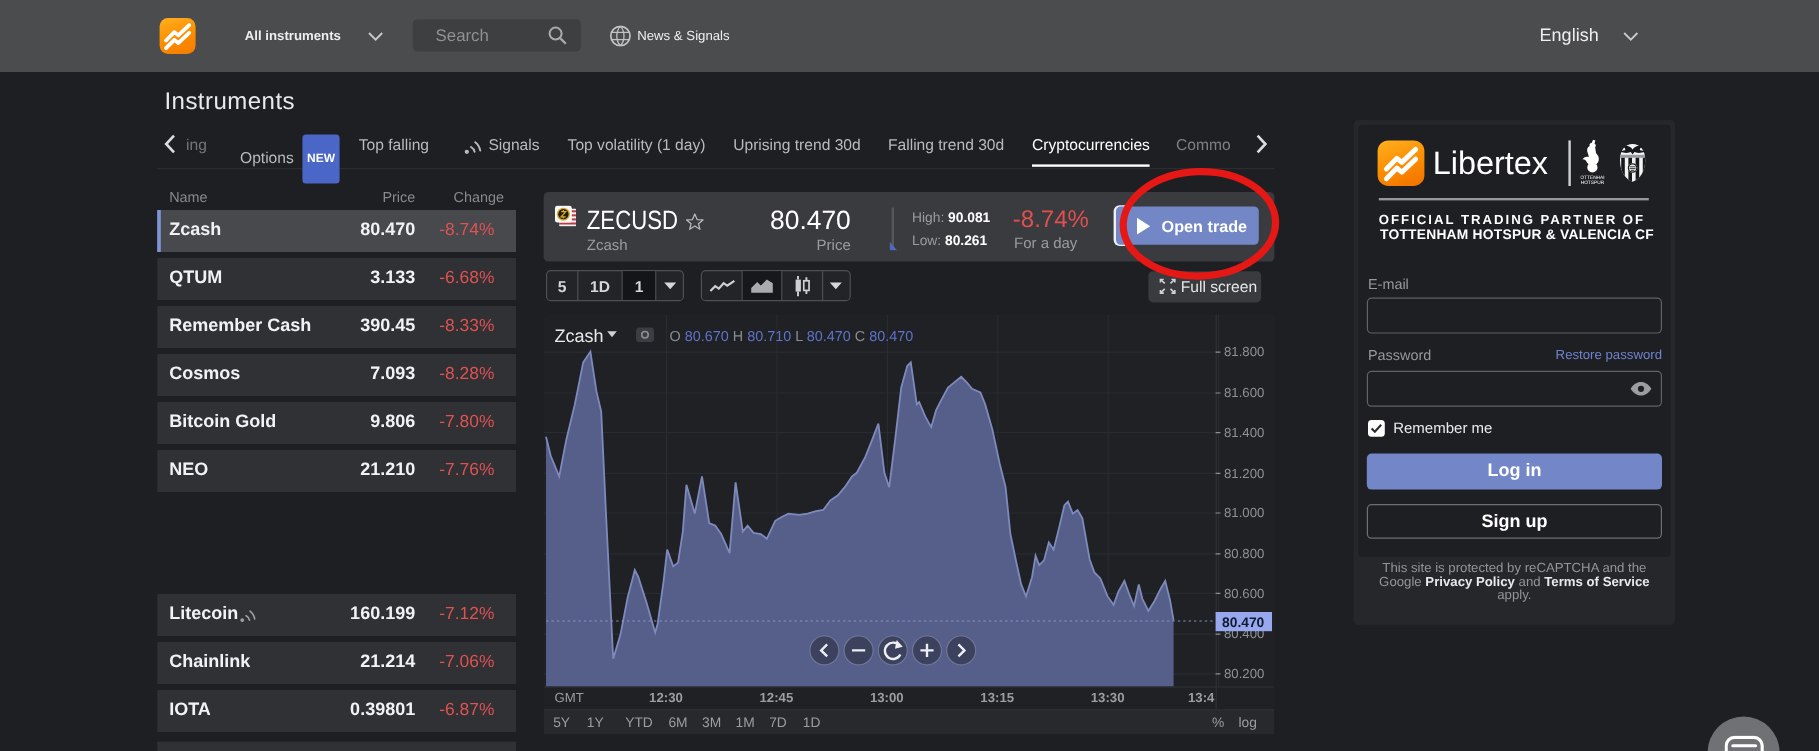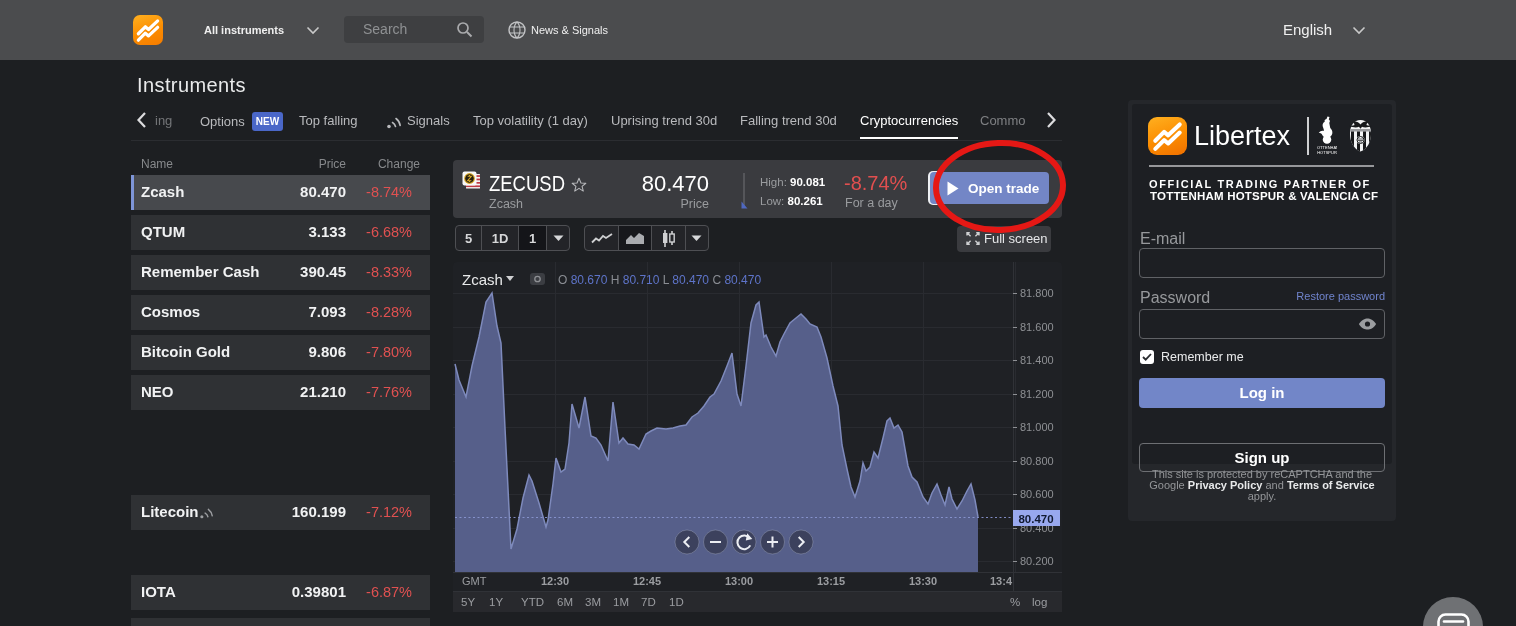--- a/index.html
+++ b/index.html
@@ -10,21 +10,21 @@
 
 #topbar { left:0; top:0; width:1516px; height:60px; background:#4b4c4e; }
 #logo { left:133px; top:15px; width:30px; height:30px; border-radius:7px; background:linear-gradient(160deg,#ffb020 0%,#fb8c00 55%,#f57c00 100%); }
 .topitem { color:#efefef; font-size:11px; font-weight:600; line-height:60px; }
 #searchbox { left:344px; top:16px; width:140px; height:27px; background:#3e3f41; border-radius:4px; color:#8f9193; font-size:14px; font-weight:400; line-height:27px; padding-left:19px; }
 
 
 #instr-title { left:137px; top:74px; color:#e9eaeb; font-size:20px; font-weight:400; letter-spacing:0.4px; }
 #tabs { left:131px; top:104px; width:931px; height:37px; border-bottom:1px solid #2b2d31; }
 .tab { position:absolute; top:9px; color:#b9babd; font-size:13px; font-weight:500; white-space:nowrap; }
-.newbadge { display:inline-block; background:#4a67c8; color:#fff; font-size:10px; font-weight:700; border-radius:3px; padding:4px 4px; margin-left:7px; position:relative; top:-1px; }
+.newbadge { display:inline-block; background:#4a67c8; color:#fff; font-size:10px; font-weight:700; border-radius:3px; padding:15px 4px; margin-left:7px; position:relative; top:-1px; }
 
 
 .trow { position:absolute; left:131px; width:299px; height:35px; background:#2f3134; }
 .trow .nm { position:absolute; left:10px; top:8px; color:#f1f2f3; font-size:15px; font-weight:600; }
 .trow .pr { position:absolute; right:84px; top:8px; color:#f1f2f3; font-size:15px; font-weight:600; }
 .trow .ch { position:absolute; right:18px; top:9px; color:#e05151; font-size:14.5px; font-weight:400; }
 .thead { position:absolute; color:#87898c; font-size:12px; font-weight:400; }
 
 
 #ihead { left:453px; top:160px; width:609px; height:58px; background:#3a3b3f; border-radius:4px; }
@@ -32,24 +32,24 @@
 
 
 .tgroup { position:absolute; top:225px; height:26px; border:1px solid #4e4f53; border-radius:4px; background:#232428; display:flex; }
 .tcell { height:24px; border-right:1px solid #4e4f53; color:#d6d7d9; font-size:13px; font-weight:600; text-align:center; display:flex; align-items:center; justify-content:center; }
 .tcell:last-child { border-right:none; }
 #fullscreen { left:957px; top:226px; width:94px; height:26px; background:#3a3b3f; border-radius:4px; color:#e5e6e8; font-size:13px; font-weight:400; line-height:26px; }
 
 
 #rpanel { left:1128px; top:100px; width:268px; height:421px; background:#25272b; border-radius:4px; }
 #rcard { left:1132px; top:104px; width:260px; height:360px; background:#1d1f23; border-radius:3px; }
-.flabel { position:absolute; color:#97999c; font-size:16px; }
+.flabel { position:absolute; color:#97999c; font-size:12px; }
 .finput { position:absolute; left:1139px; width:246px; height:30px; border:1px solid #606266; border-radius:4px; background:#1d1f23; }
 #loginbtn { left:1139px; top:378px; width:246px; height:30px; background:#7286c8; border-radius:4px; color:#fff; font-size:15px; font-weight:700; text-align:center; line-height:30px; }
-#signupbtn { left:1139px; top:420px; width:246px; height:29px; border:1px solid #6d6f73; border-radius:4px; color:#fff; font-size:15px; font-weight:700; text-align:center; line-height:27px;margin-top:23px; }
+#signupbtn { left:1139px; top:420px; width:246px; height:29px; border:1px solid #6d6f73; border-radius:4px; color:#fff; font-size:15px; font-weight:700; text-align:center; line-height:27px; }
 .cap { position:absolute; left:1136px; width:252px; text-align:center; color:#939598; font-size:11px; }
 .cap b { color:#e8e9ea; }
 </style>
 </head>
 <body>
 <div id="stage">
 
   <div class="abs" id="topbar"></div>
   <div class="abs" id="logo"></div>
   <svg class="abs" style="left:133px;top:15px" width="30" height="30" viewBox="0 0 56 56">
@@ -134,20 +134,25 @@
     </div>
   <div class="trow" style="top:495px">
       <span class="nm">Litecoin</span>
       <span class="pr">160.199</span>
       <span class="ch">-7.12%</span>
     <svg style="position:absolute;left:68px;top:12px" width="15" height="13" viewBox="0 0 16 14">
         <circle cx="3" cy="10.5" r="1.7" fill="#9d9fa2"></circle>
         <path d="M6.5 6.5 a6 6 0 0 1 3 4 M10 2.5 a11 11 0 0 1 4.2 7" fill="none" stroke="#9d9fa2" stroke-width="1.5" stroke-linecap="round"></path>
       </svg>
   </div>
+  <div class="trow" style="top:535px">
+      <span class="nm">Chainlink</span>
+      <span class="pr">21.214</span>
+      <span class="ch">-7.06%</span>
+    </div>
   <div class="trow" style="top:575px">
       <span class="nm">IOTA</span>
       <span class="pr">0.39801</span>
       <span class="ch">-6.87%</span>
     </div>
   <div class="trow" style="top:618px;height:8px"></div>
 
   <div class="abs" id="ihead"></div>
 
   <svg class="abs" style="left:462px;top:171px" width="19" height="18" viewBox="0 0 19 18">

